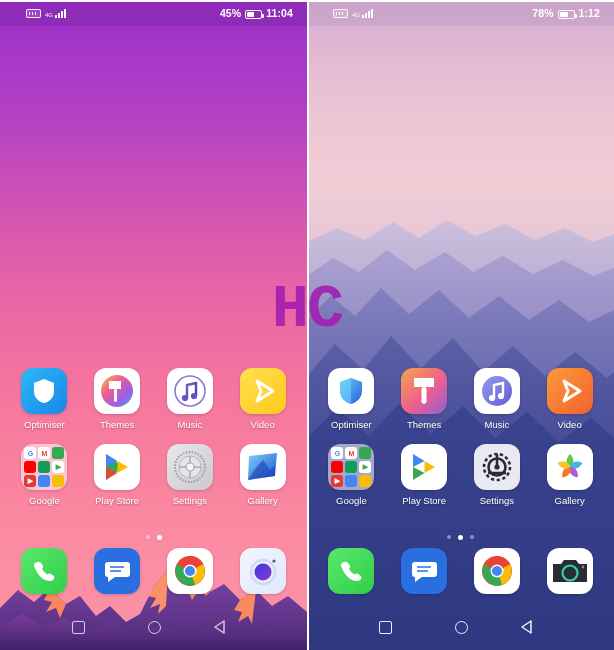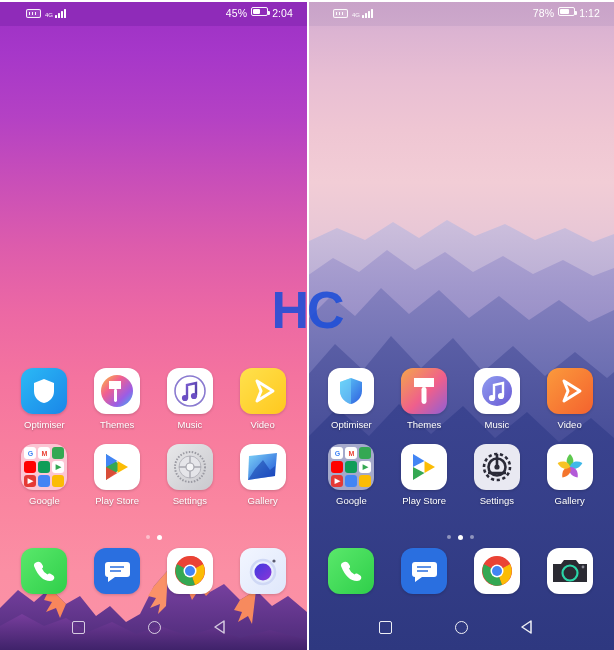--- a/index.html
+++ b/index.html
@@ -60,21 +60,21 @@
     background: linear-gradient(180deg,#c8a2c8 0%, #cda8cb 100%);
   }
 
   
   .statusbar {
     position: absolute; top:0; left:0; right:0; height:26px;
     display:flex; align-items:center; justify-content:space-between;
     padding: 0 10px; color:#fff; font-size:10px; z-index:40;
   }
   .sb-left { display:flex; align-items:center; gap:4px; padding-left:16px;}
-  .sb-right { display:flex; align-items:flex-start; gap:4px; padding-right:4px;}
+  .sb-right { display:flex; align-items:flex-end; gap:4px; padding-right:4px;font-weight:bold;}
   .simcard {
     width:15px; height:9px; border:1px solid rgba(255,255,255,.92);
     border-radius:2px; position:relative; display:inline-block;
     background: rgba(255,255,255,.12);
   }
   .simcard::after{
     content:""; position:absolute; left:2px; top:2px; right:2px; bottom:2px;
     background: repeating-linear-gradient(90deg, rgba(255,255,255,.95) 0 1.5px, transparent 1.5px 3px);
   }
   .net-g { font-size:6px; line-height:6px; vertical-align:top; opacity:.95; }
@@ -130,22 +130,22 @@
     width:0;height:0;border-top:7px solid transparent;border-bottom:7px solid transparent;
     border-right:11px solid transparent; position:relative;
   }
   .nav .k.tri svg { position:absolute; left:-11px; top:-7px; }
 
   
   .watermark {
     position:absolute; left:0; right:0; top:282px; z-index:30;
     text-align:center; pointer-events:none;
   }
-  .wm-hc { font-size:52px; font-weight:bold; color:#1d4ed8; opacity:.88; letter-spacing:-2px; line-height:56px;
-           font-family:Liberation Sans, sans-serif; }
+  .wm-hc { font-size:62px; font-weight:bold; color:#a21caf; opacity:.88; letter-spacing:-2px; line-height:56px;
+           font-family:Liberation Mono, monospace; }
   .wm-sub { font-size:12px; color:#d83a3a; opacity:.85; letter-spacing:.2px; margin-top:-4px;}
 
   
   .folder { background:rgba(255,255,255,.55); border-radius:12px; padding:3px;
             display:grid; grid-template-columns:repeat(3,1fr); grid-template-rows:repeat(3,1fr); gap:2px; }
   .folder i { border-radius:3px; display:block; font-style:normal; font-size:7px;
               display:flex; align-items:center; justify-content:center; color:#fff; font-weight:bold;}
 
   
   .ico-shield-l { background:linear-gradient(135deg,#2bb9f5,#1a86e8); display:flex;align-items:center;justify-content:center;}
@@ -205,21 +205,21 @@
               <i></i>
               <i></i>
             </span>
         </span>
       </div>
       <div class="sb-right">
         <span class="pct">45%</span>
         <span class="batt">
             <span style="width:45%"></span>
           </span>
-        <span class="clock">2:04</span>
+        <span class="clock">11:04</span>
       </div>
     </div>
 
     <div class="grid">
       <div class="row">
         <div class="app">
           <div class="ic ico-shield-l">
             <svg width="26" height="28" viewBox="0 0 26 28">
                 <path d="M13 2 L23 6 V14 C23 21 18 25 13 26 C8 25 3 21 3 14 V6 Z" fill="#fff"></path>
               </svg>

